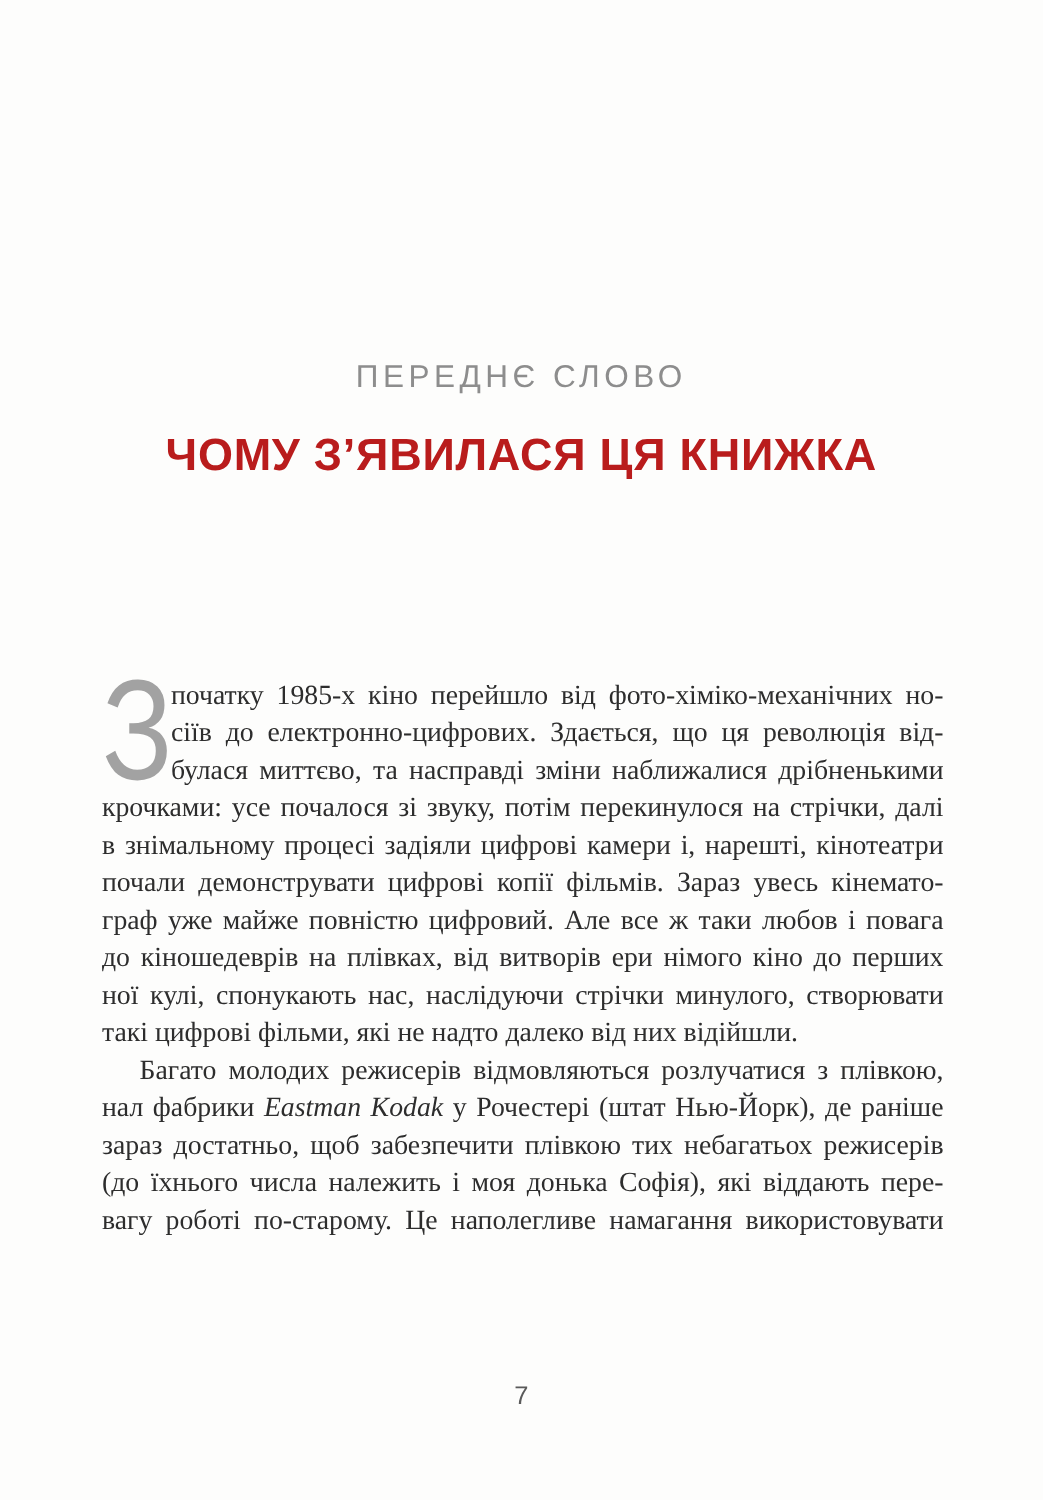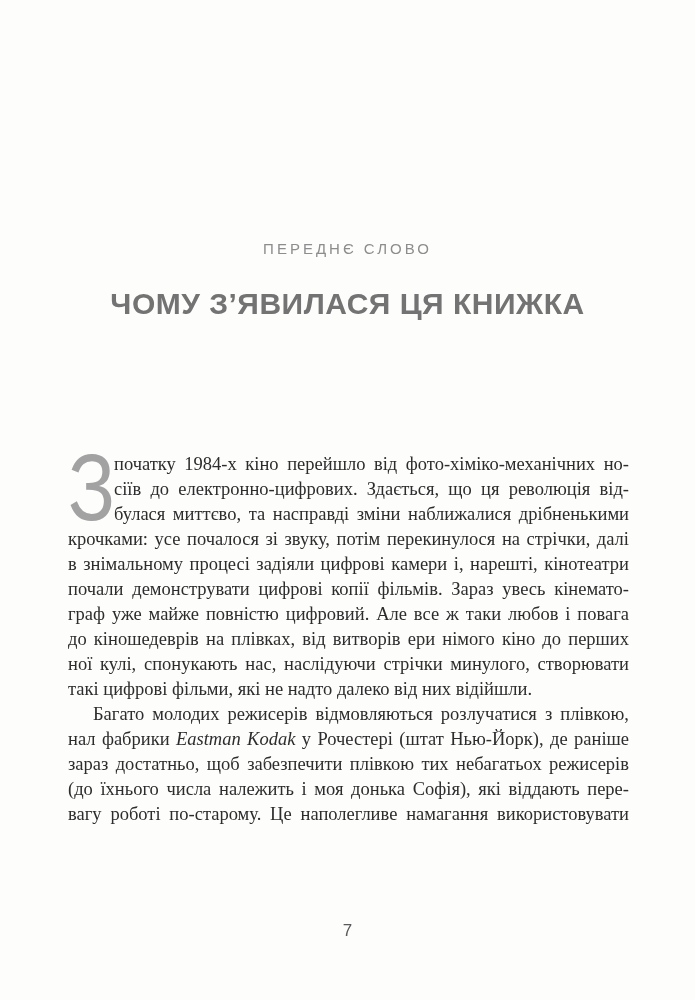--- a/index.html
+++ b/index.html
@@ -11,37 +11,37 @@
     overflow: hidden;
     font-family: "Liberation Serif", serif;
   }
   .kicker {
     position: absolute;
     top: 240px;
     left: 0;
     width: 695px;
     text-align: center;
     font-family: "Liberation Sans", sans-serif;
-    font-size: 15px;
+    font-size: 21px;
     font-weight: 400;
     letter-spacing: 3px;
     color: #8d8d8d;
   }
   .title {
     position: absolute;
     top: 287px;
     left: 0;
     width: 695px;
     margin: 0;
     text-align: center;
     font-family: "Liberation Sans", sans-serif;
     font-size: 30px;
     font-weight: 700;
     letter-spacing: 0.5px;
-    color: #737373;
+    color: #b91c1c;
   }
   .body-text {
     position: absolute;
     top: 452px;
     left: 68px;
     width: 561px;
     font-size: 18.5px;
     line-height: 25px;
     color: #2d2d2d;
   }
@@ -82,21 +82,21 @@
 </head>
 <body>
 
 <div class="kicker">ПЕРЕДНЄ СЛОВО</div>
 
 <h1 class="title">ЧОМУ З’ЯВИЛАСЯ ЦЯ КНИЖКА</h1>
 
 <div class="body-text" id="body-text">
     <div class="paragraph">
       <span class="dropcap">З</span>
-      <div class="line">початку 1984-х кіно перейшло від фото-хіміко-механічних но-</div>
+      <div class="line">початку 1985-х кіно перейшло від фото-хіміко-механічних но-</div>
       <div class="line">сіїв до електронно-цифрових. Здається, що ця революція від-</div>
       <div class="line">булася миттєво, та насправді зміни наближалися дрібненькими</div>
       <div class="line">крочками: усе почалося зі звуку, потім перекинулося на стрічки, далі</div>
       <div class="line">в знімальному процесі задіяли цифрові камери і, нарешті, кінотеатри</div>
       <div class="line">почали демонструвати цифрові копії фільмів. Зараз увесь кінемато-</div>
       <div class="line">граф уже майже повністю цифровий. Але все ж таки любов і повага</div>
       <div class="line">до кіношедеврів на плівках, від витворів ери німого кіно до перших</div>
       <div class="line">ної кулі, спонукають нас, наслідуючи стрічки минулого, створювати</div>
       <div class="line no-justify">такі цифрові фільми, які не надто далеко від них відійшли.</div>
     </div>

